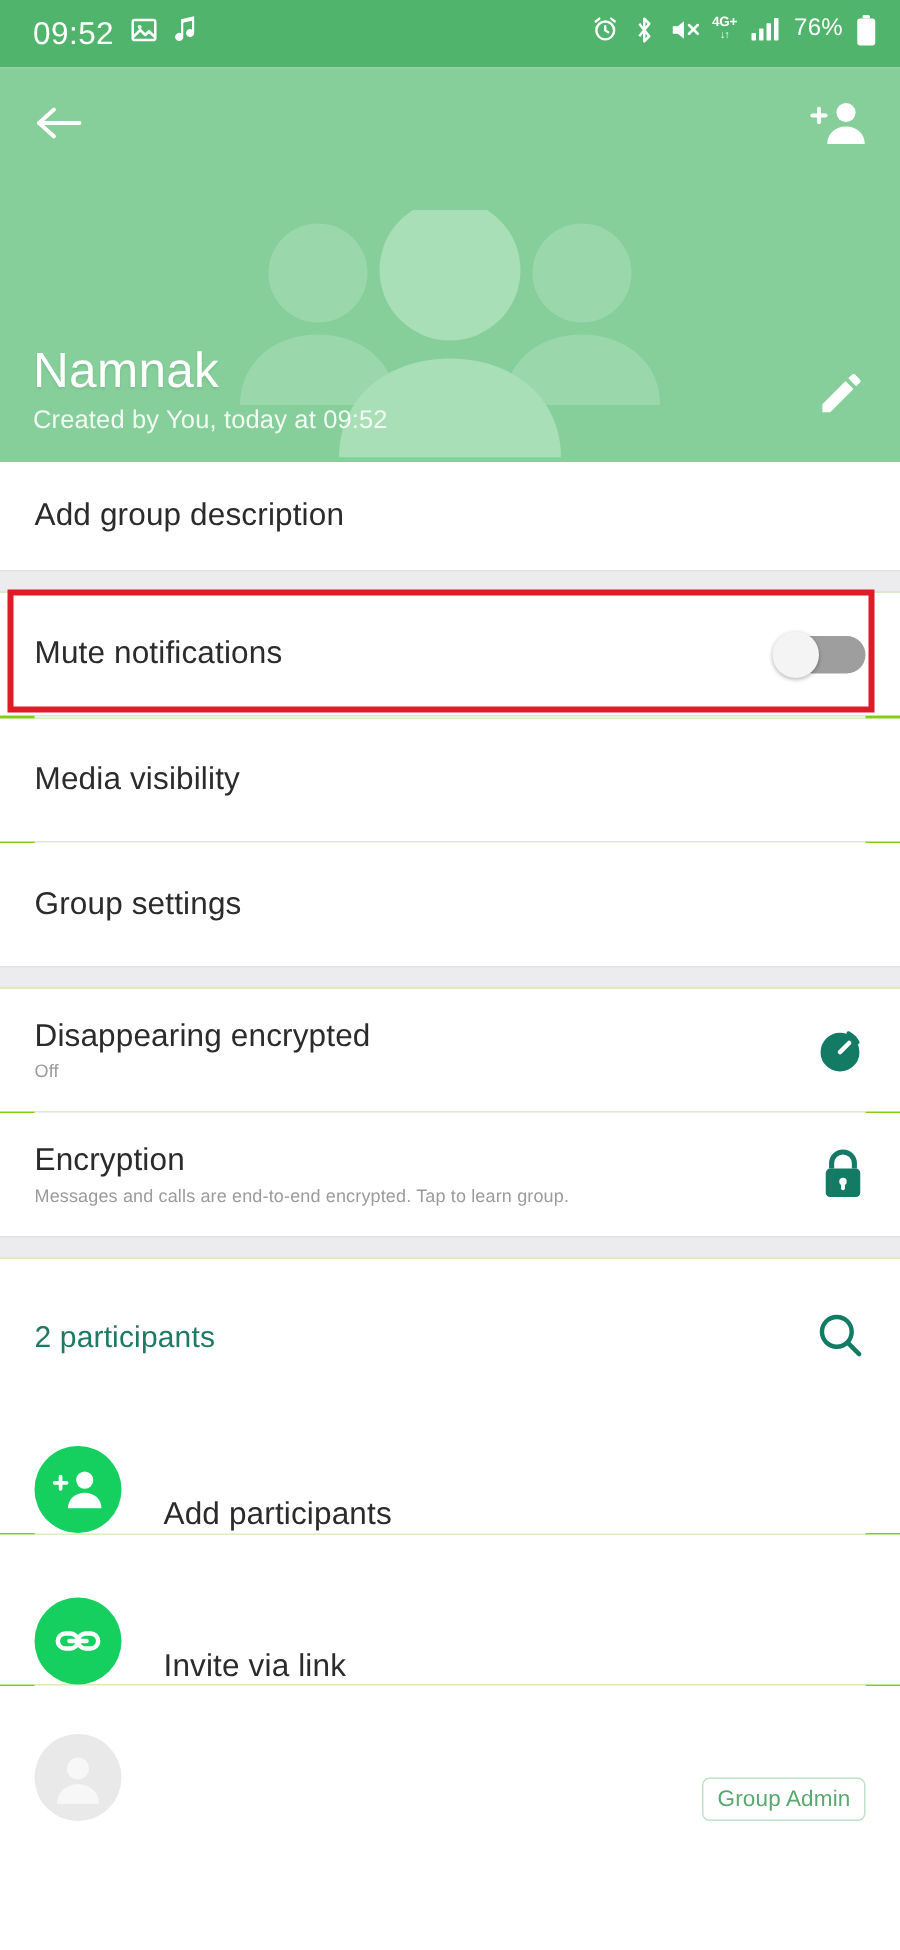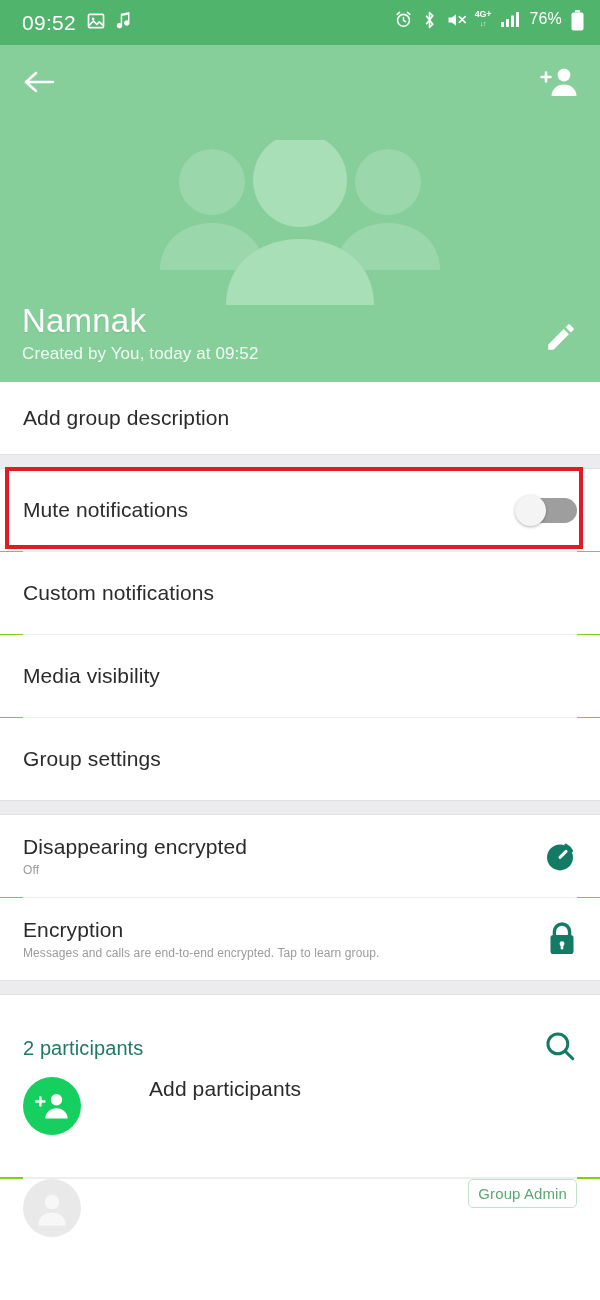--- a/index.html
+++ b/index.html
@@ -25,21 +25,21 @@
   .sb-right { margin-left:auto; display:flex; gap:9px; }
   .sb-pct { font-size:16px; letter-spacing:.2px; }
   .sb-ico { display:block; }
   .sb-4g { font-size:9px; line-height:1; font-weight:700; letter-spacing:-.2px; }
   .sb-4gwrap { display:flex; flex-direction:column; align-items:center; gap:1px; }
   .sb-arrows { font-size:7px; line-height:1; letter-spacing:-.5px; opacity:.95; }
 
   
   .hero {
     position:relative;
-    height:337px;
+    height:263px;
     background:#86ce9a;
     overflow:hidden;
   }
   .hero-top {
     position:relative;
     height:78px;
     display:flex;
     align-items:center;
     padding:0 22px;
     z-index:3;
@@ -118,25 +118,24 @@
 
   
   .part-header {
     display:flex; align-items:center;
     padding:34px 23px 10px 23px;
     background:#ffffff;
   }
   .part-count { font-size:20px; color:#1f7a63; letter-spacing:.1px; }
   .part-search { margin-left:auto; cursor:pointer; }
   .p-row {
-    display:flex; align-items:flex-start;
+    display:flex; align-items:flex-end;
     padding:0 23px;
     min-height:100px;
     background:#ffffff;
-    gap:40px;
   }
   .p-avatar {
     width:58px; height:58px; border-radius:50%;
     background:#15cf5e;
     display:flex; align-items:center; justify-content:center;
     flex-shrink:0;
   }
   .p-avatar.plain { background:#e9e9ea; }
   .p-label { font-size:21px; color:#2b2b2b; margin-left:28px; letter-spacing:.1px; }
   .admin-badge {
@@ -274,25 +273,20 @@
     </div>
     <div class="row-ico">
       <div class="toggle">
         <div class="track"></div>
         <div class="knob"></div>
       </div>
     </div>
   </div>
   <div class="row-div"></div>
 
-  <div class="row">
-    <div class="row-txt">
-      <div class="row-title">Custom notifications</div>
-    </div>
-  </div>
   <div class="row-div"></div>
 
   <div class="row">
     <div class="row-txt">
       <div class="row-title">Media visibility</div>
     </div>
   </div>
   <div class="row-div"></div>
 
   <div class="row">
@@ -358,20 +352,30 @@
       <svg width="34" height="30" viewBox="0 0 38 32" fill="#ffffff">
         <circle cx="24" cy="9" r="6.4"></circle>
         <path d="M11.5 30c0-6.9 5.6-11.6 12.5-11.6S36.5 23.1 36.5 30H11.5z"></path>
         <path d="M6 6.5v9M1.5 11h9" stroke="#ffffff" stroke-width="2.8" stroke-linecap="round" fill="none"></path>
       </svg>
     </span>
     <span class="p-label">Add participants</span>
   </div>
   <div class="row-div" style="margin:0 23px;"></div>
 
+  <div class="p-row">
+    <span class="p-avatar">
+      <svg width="34" height="34" viewBox="0 0 24 24" fill="none" stroke="#ffffff" stroke-width="2.1" stroke-linecap="round">
+        <rect x="2.5" y="8.5" width="9.5" height="7" rx="3.5"></rect>
+        <rect x="12" y="8.5" width="9.5" height="7" rx="3.5"></rect>
+        <path d="M8 12h8"></path>
+      </svg>
+    </span>
+    <span class="p-label">Invite via link</span>
+  </div>
   <div class="row-div" style="margin:0 23px;"></div>
 
   <div class="p-row" style="min-height:90px;">
     <span class="p-avatar plain">
       <svg width="38" height="38" viewBox="0 0 24 24" fill="#f7f7f8">
         <circle cx="12" cy="8.2" r="4.6"></circle>
         <path d="M3.2 23c0-4.9 3.9-8.2 8.8-8.2s8.8 3.3 8.8 8.2H3.2z"></path>
       </svg>
     </span>
 

